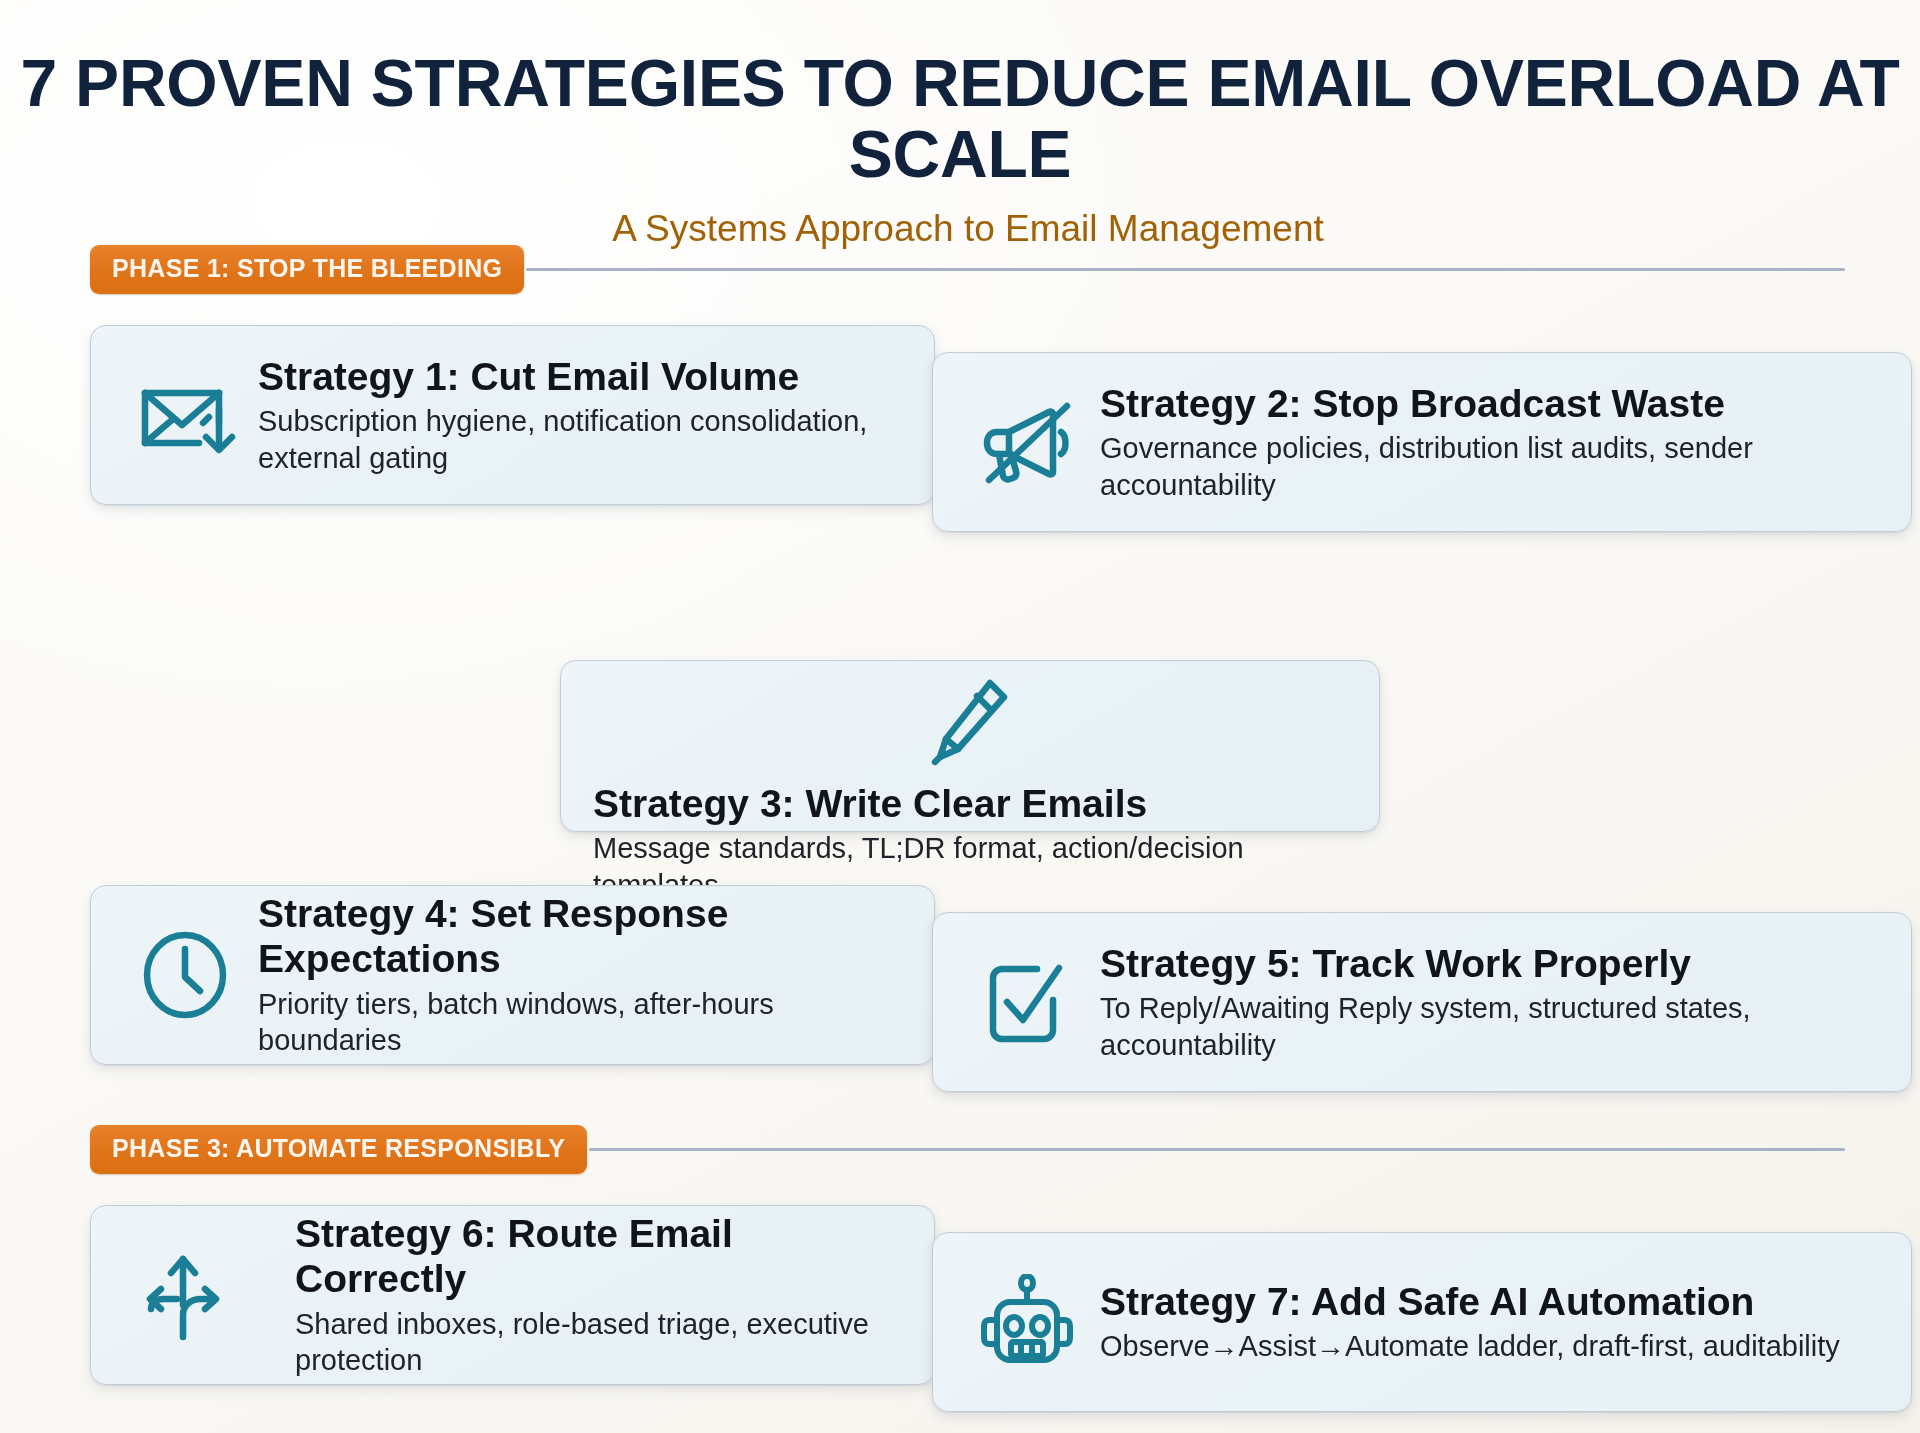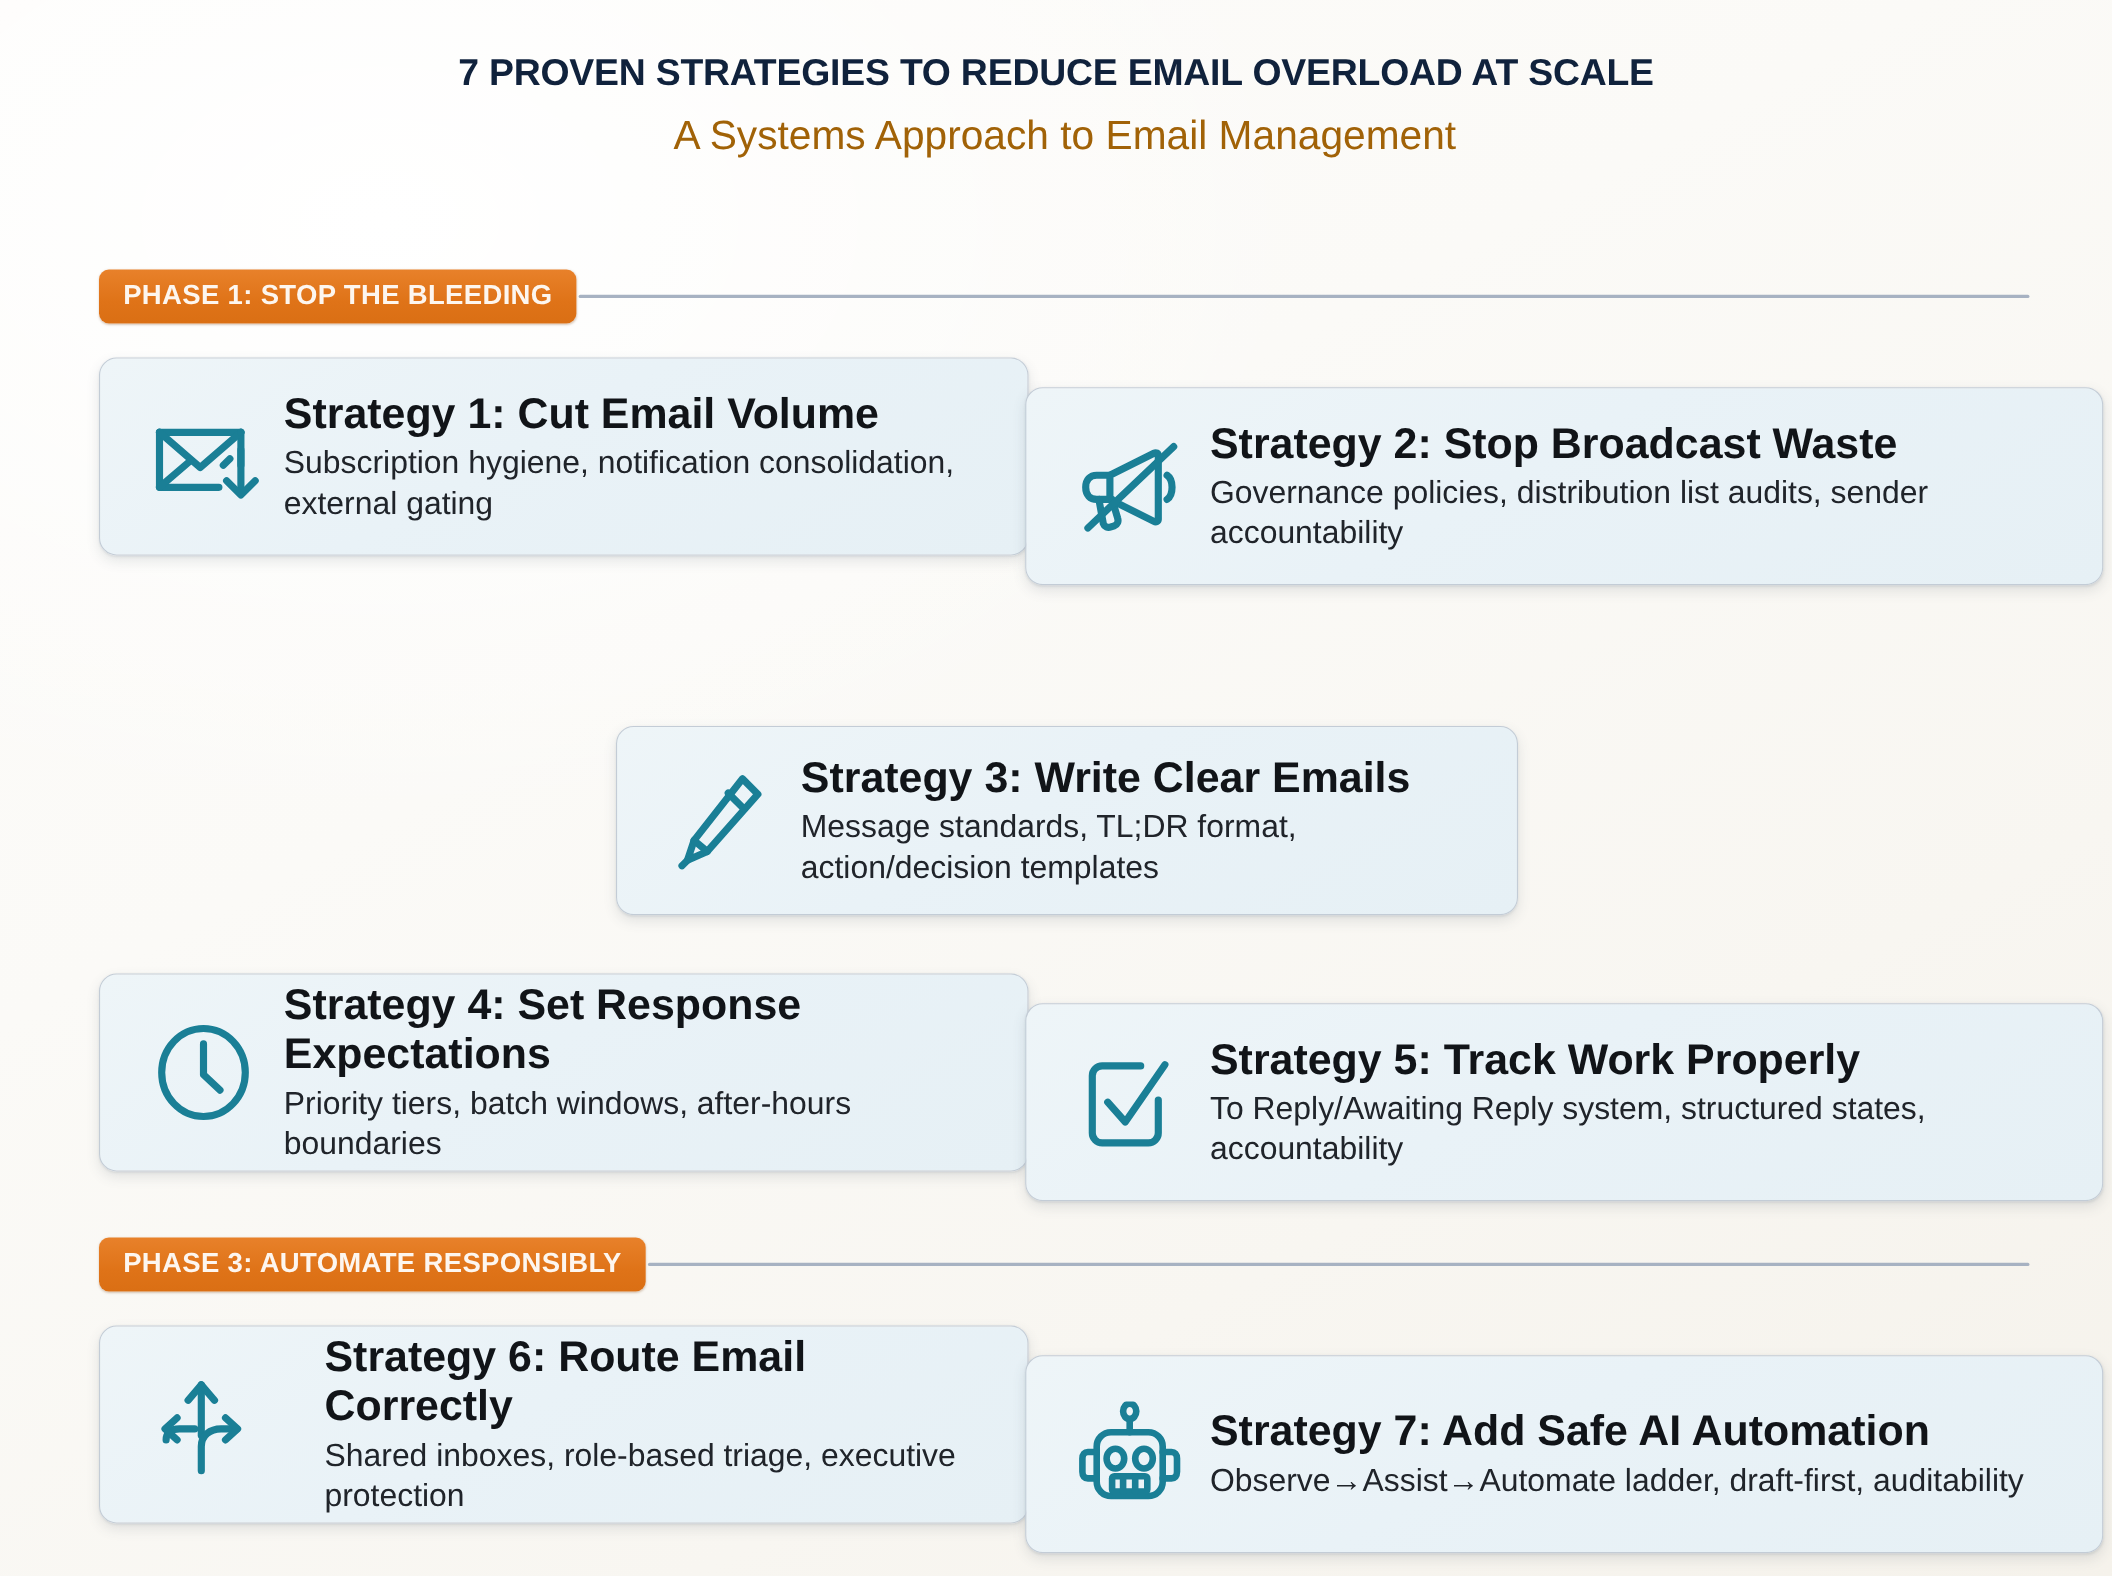--- a/index.html
+++ b/index.html
@@ -25,21 +25,21 @@
   }
 
   
   .header {
     position:absolute;
     top:0; left:0; right:0;
     text-align:center;
     padding-top:48px;
   }
   .main-title {
-    font-size:34px;
+    font-size:66px;
     font-weight:bold;
     letter-spacing:-0.2px;
     color:#10223c;
     line-height:1.08;
     text-shadow:0 1px 0 rgba(255,255,255,.6);
   }
   .subtitle {
     margin-top:18px;
     font-size:37px;
     font-weight:normal;
@@ -167,21 +167,21 @@
         <line x1="14" y1="86" x2="92" y2="12"></line>
       </svg>
     </div>
     <div class="card-body">
       <div class="card-title">Strategy 2: Stop Broadcast Waste</div>
       <div class="card-desc">Governance policies, distribution list audits, sender accountability</div>
     </div>
   </div>
 
 
-  <div class="card row-center h-mid" style="top:660px;">
+  <div class="card row-center h-mid" style="top:660px;flex-direction:column;">
     <div class="card-icon">
       <svg width="104" height="96" viewBox="0 0 104 96" fill="none" stroke="#1a7f96" stroke-width="6.5" stroke-linecap="round" stroke-linejoin="round">
         <path d="M72 10 L86 24 L40 76 L22 84 L28 66 Z"></path>
         <line x1="59" y1="23" x2="73" y2="37"></line>
         <line x1="28" y1="66" x2="40" y2="76"></line>
         <line x1="22" y1="84" x2="17" y2="89"></line>
       </svg>
     </div>
     <div class="card-body">
       <div class="card-title">Strategy 3: Write Clear Emails</div>

